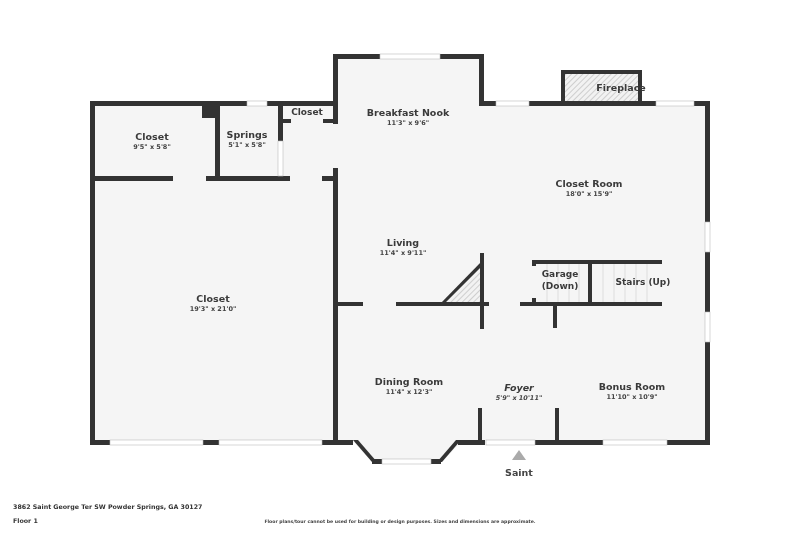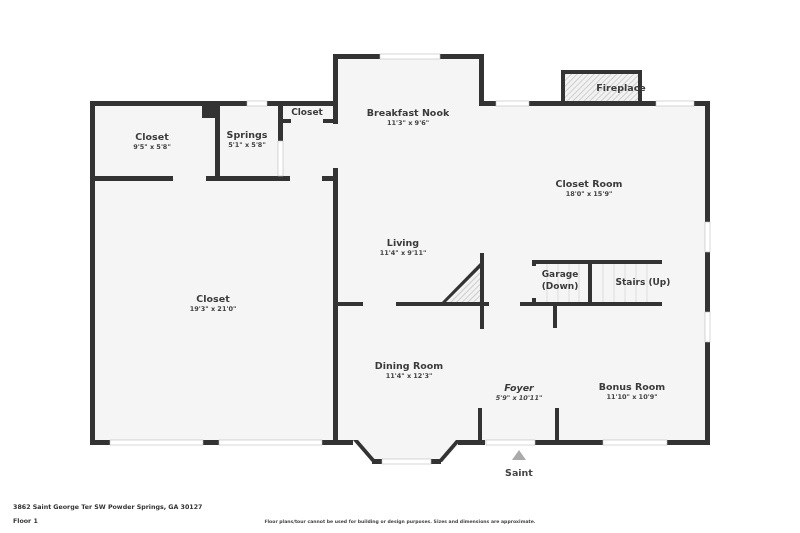--- a/index.html
+++ b/index.html
@@ -159,21 +159,21 @@
 <div class="lbl" style="left:213px; top:293px;">
   <span class="name">Closet</span>
   <span class="dim">19'3" x 21'0"</span>
 </div>
 <div class="lbl small" style="left:560px; top:268px; white-space:normal; width:44px; line-height:12px;">
   <span class="name">Garage (Down)</span>
 </div>
 <div class="lbl small" style="left:635px; top:276px;padding-left:16px;">
   <span class="name">Stairs (Up)</span>
 </div>
-<div class="lbl" style="left:409px; top:360px;">
+<div class="lbl" style="left:409px; top:376px;">
   <span class="name">Dining Room</span>
   <span class="dim">11'4" x 12'3"</span>
 </div>
 <div class="lbl" style="left:519px; top:382px;font-style:italic;">
   <span class="name">Foyer</span>
   <span class="dim">5'9" x 10'11"</span>
 </div>
 <div class="lbl" style="left:632px; top:360px;margin-top:21px;">
   <span class="name">Bonus Room</span>
   <span class="dim">11'10" x 10'9"</span>

